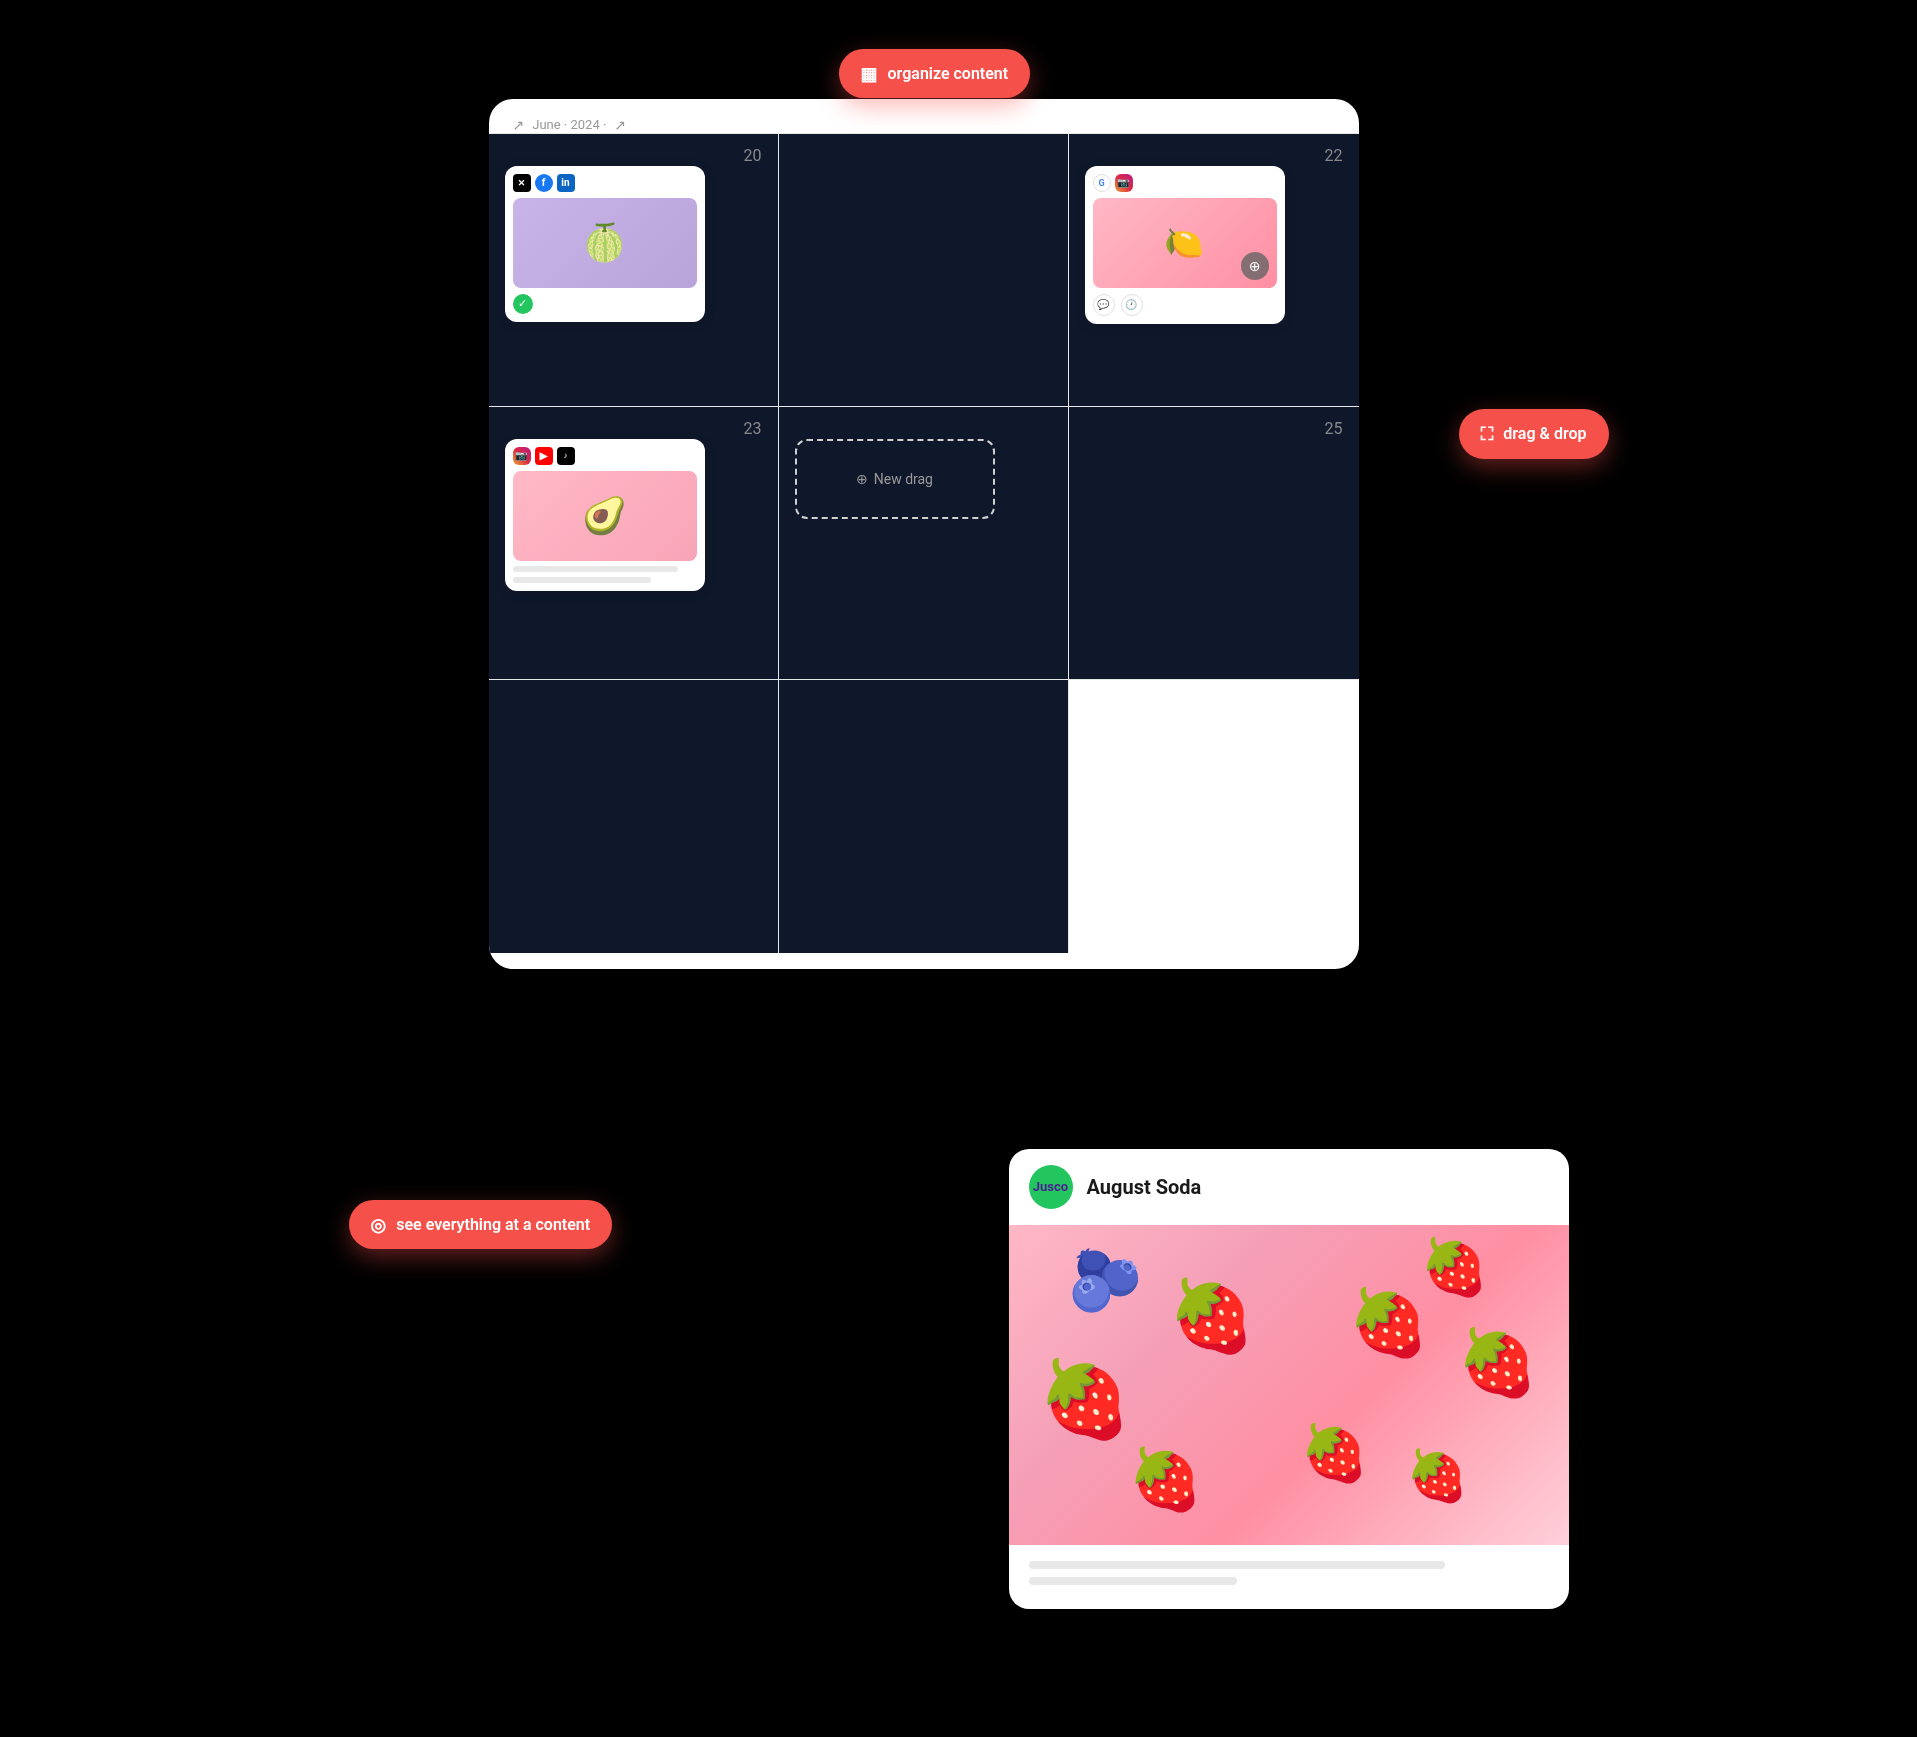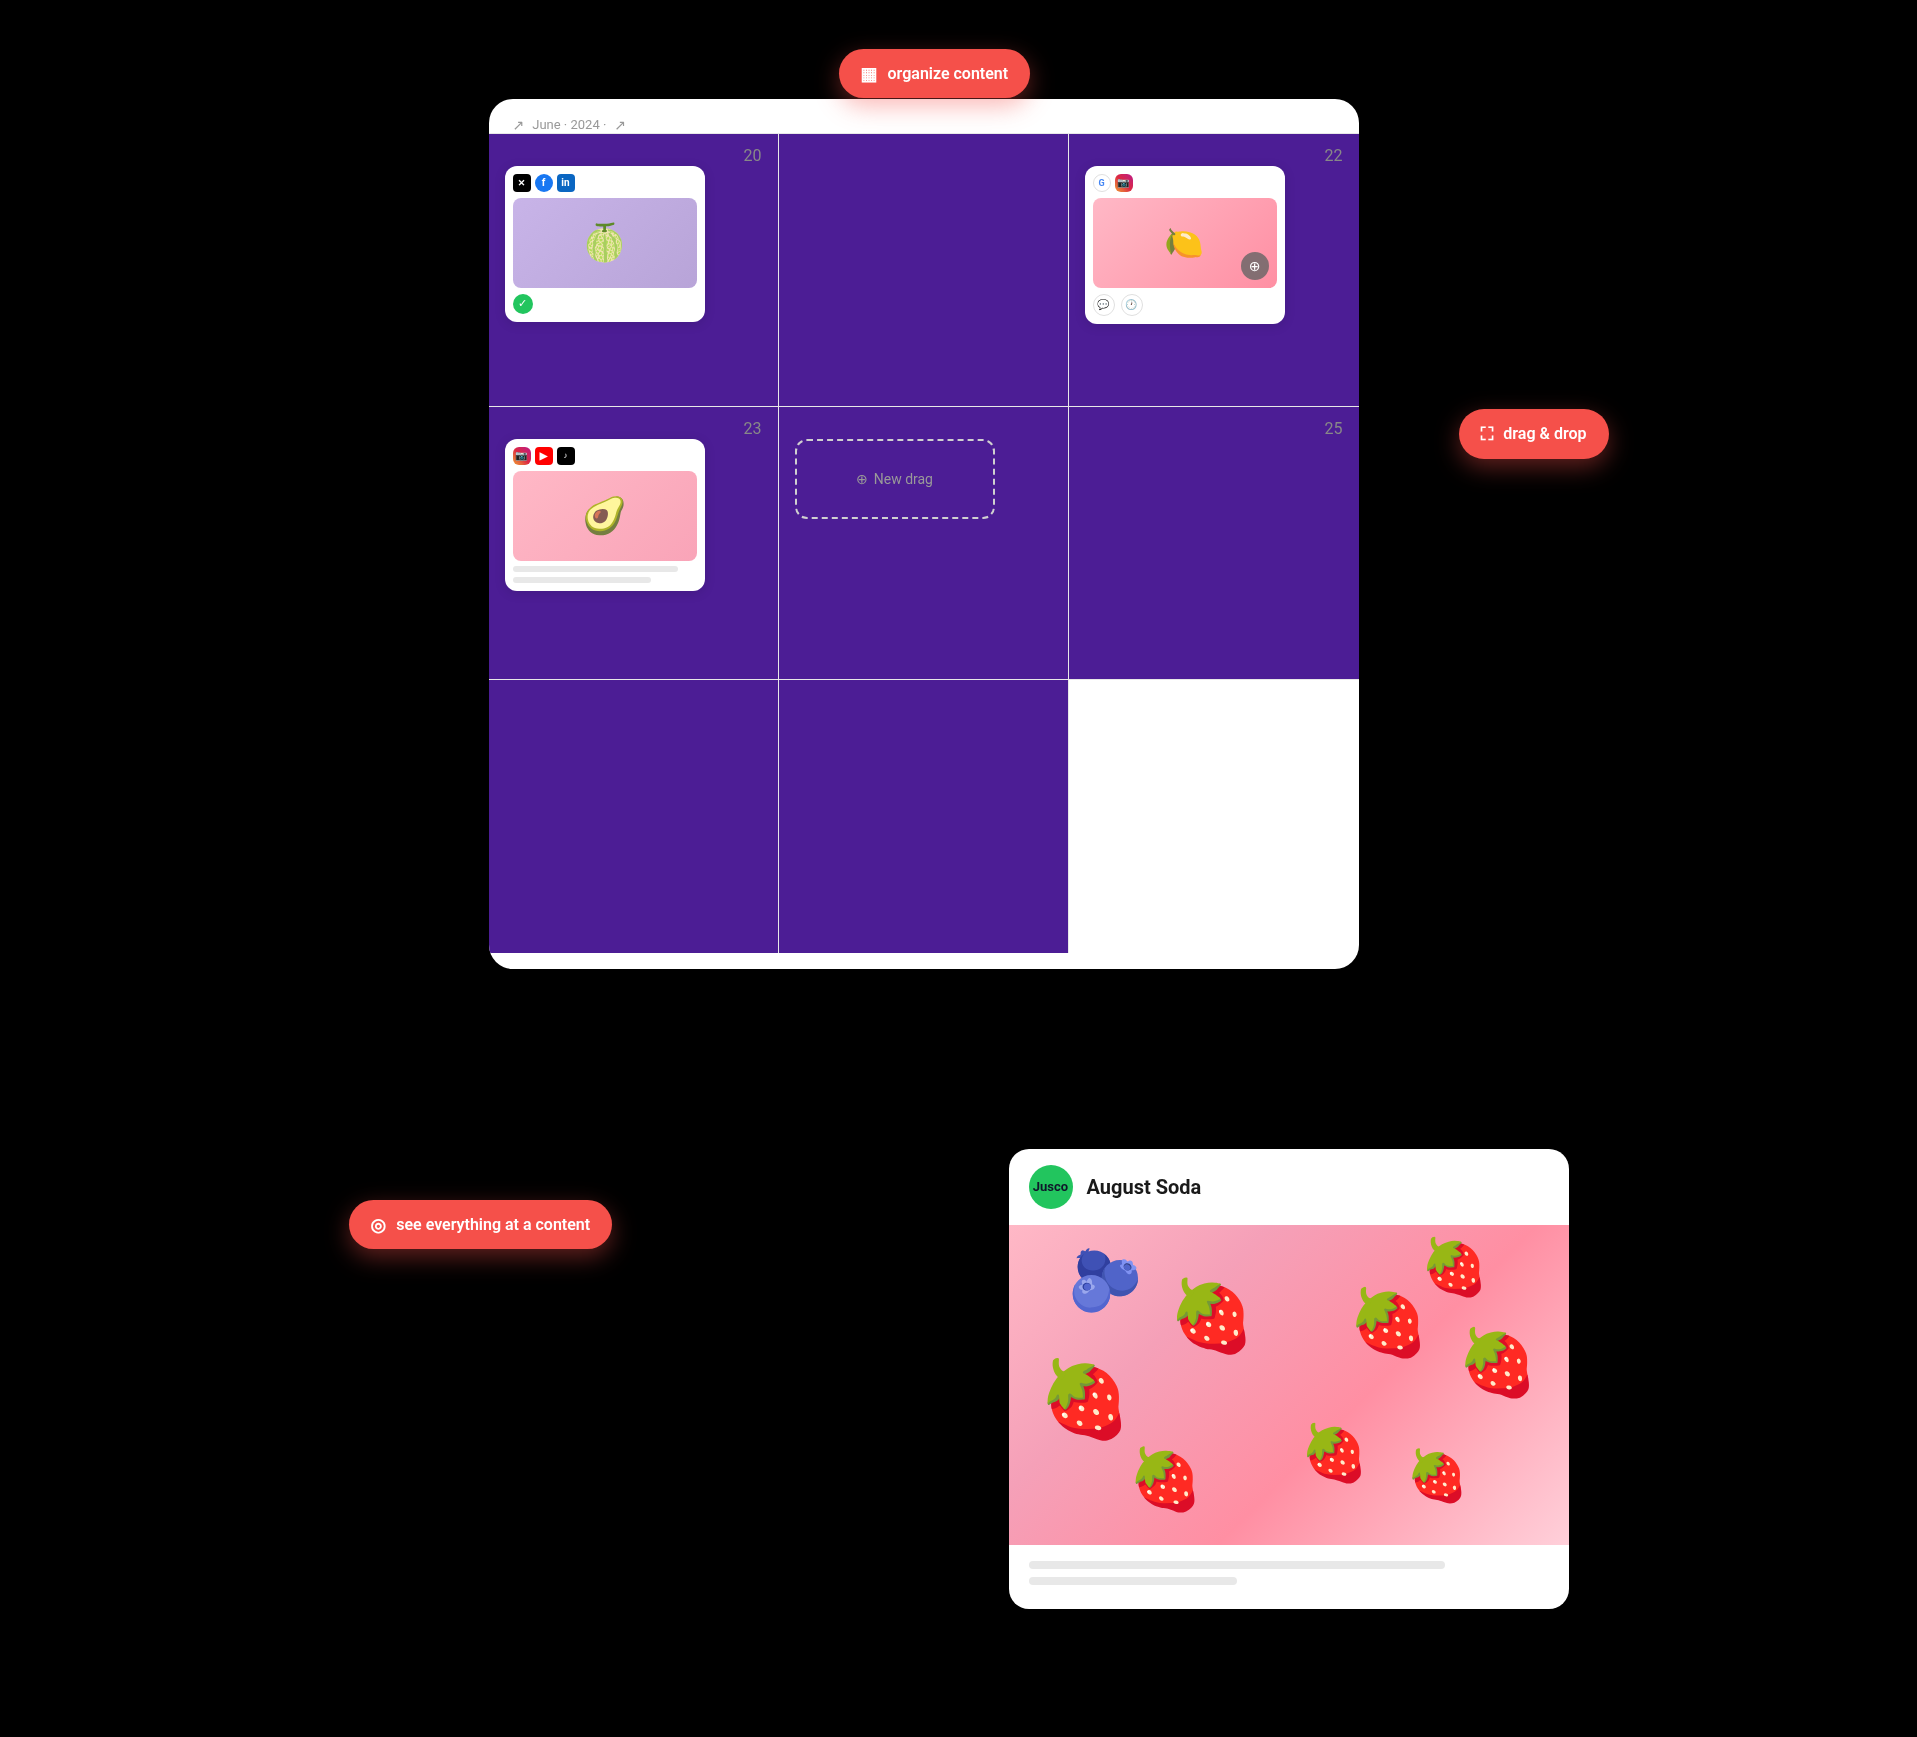--- a/index.html
+++ b/index.html
@@ -57,21 +57,21 @@
       width: 100%;
       height: calc(100% - 50px);
       border-top: 1px solid #e8e8e8;
     }
 
     .cal-cell {
       border-right: 1px solid #e8e8e8;
       border-bottom: 1px solid #e8e8e8;
       padding: 12px 16px;
       position: relative;
-      background: #4c1d95;
+      background: #0f172a;
       text-align: right;
     }
     .cal-cell:nth-child(3n) { border-right: none; }
     .cal-cell:nth-child(7), .cal-cell:nth-child(8), .cal-cell:nth-child(9) { border-bottom: none; }
 
     .cell-number {
       font-size: 16px;
       color: #888;
       font-weight: 400;
       position: absolute;
@@ -277,21 +277,21 @@
     }
 
     .preview-logo {
       width: 44px;
       height: 44px;
       background: #22c55e;
       border-radius: 50%;
       display: flex;
       align-items: center;
       justify-content: center;
-      color: #0f172a;
+      color: #4c1d95;
       font-weight: bold;
       font-size: 13px;
     }
 
     .preview-name {
       font-size: 20px;
       font-weight: 700;
       color: #1a1a1a;
     }
 

